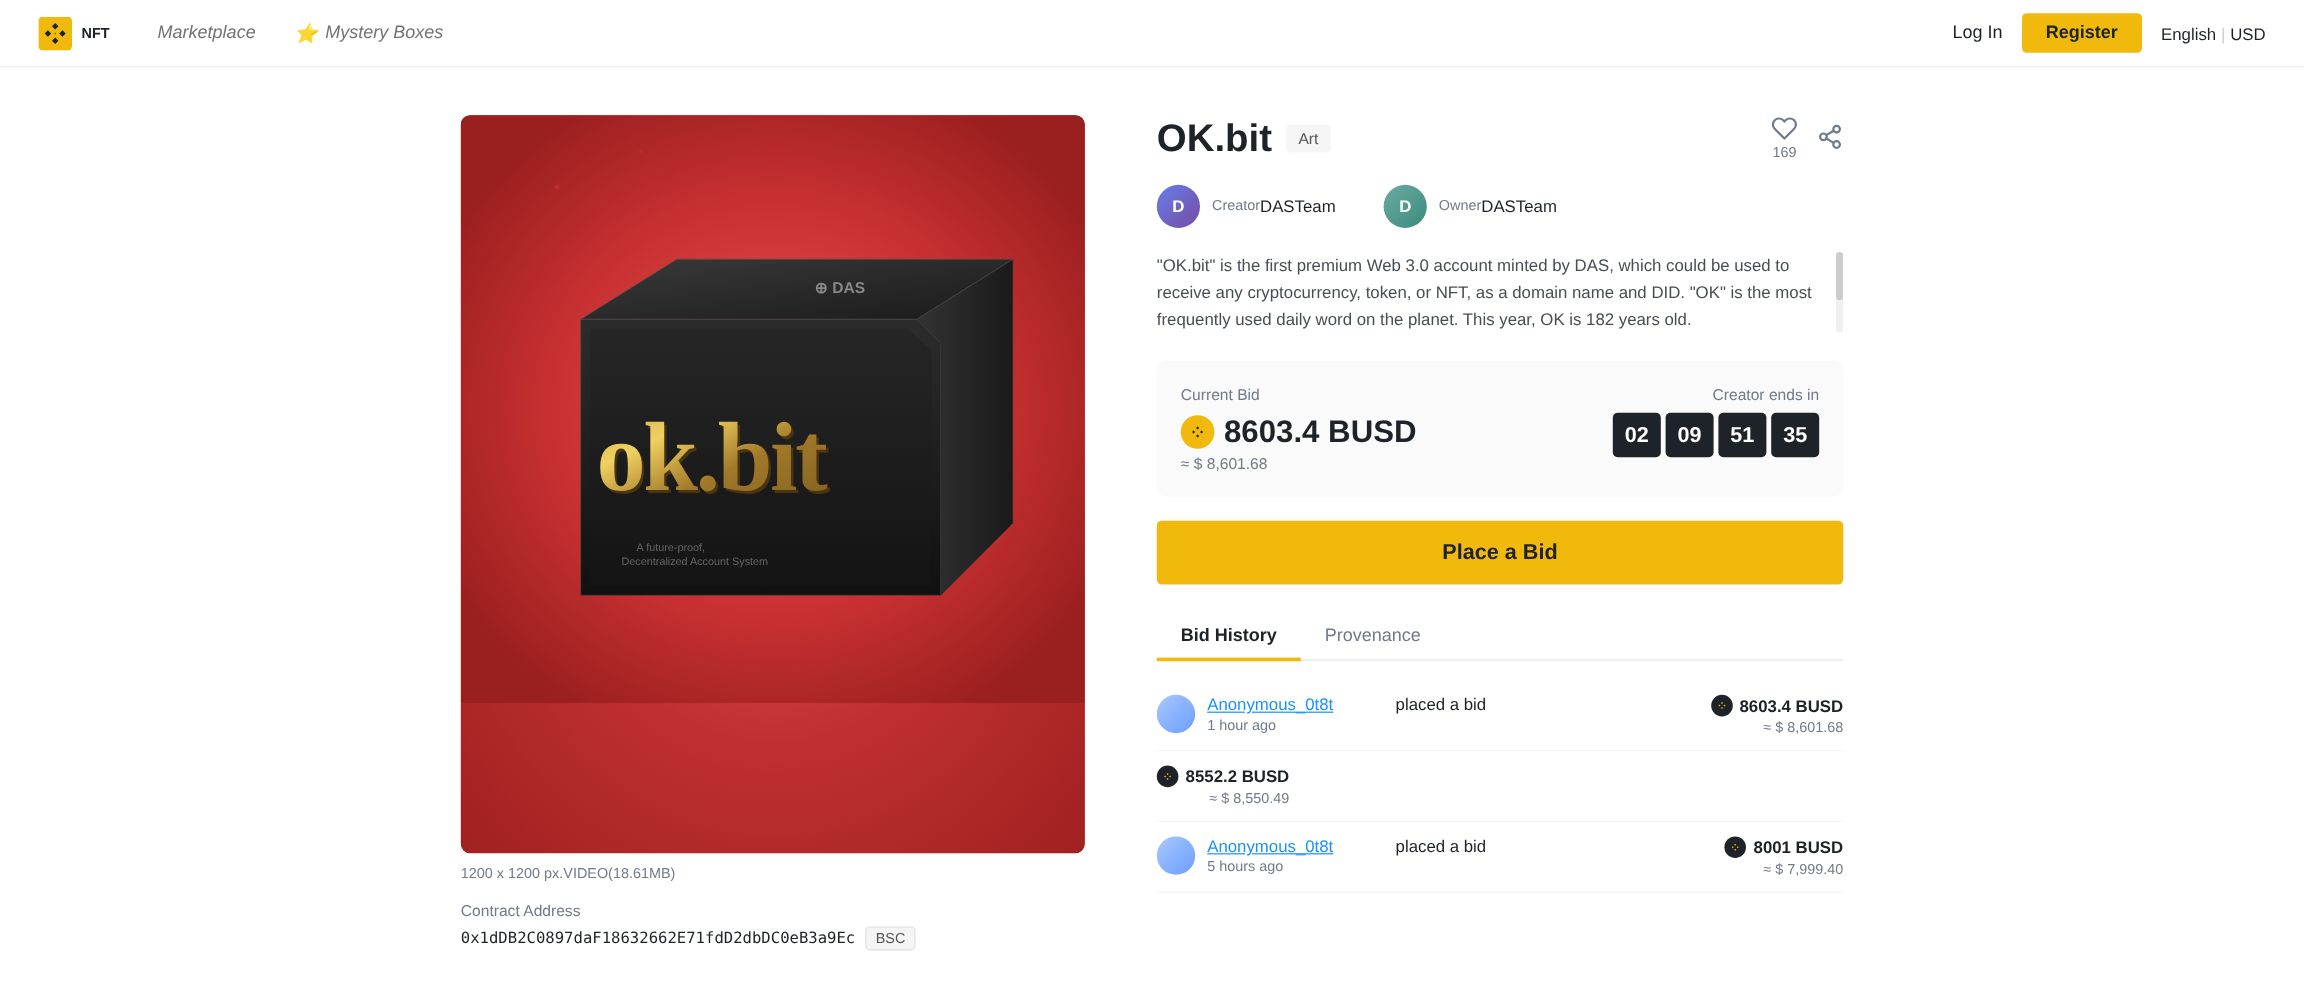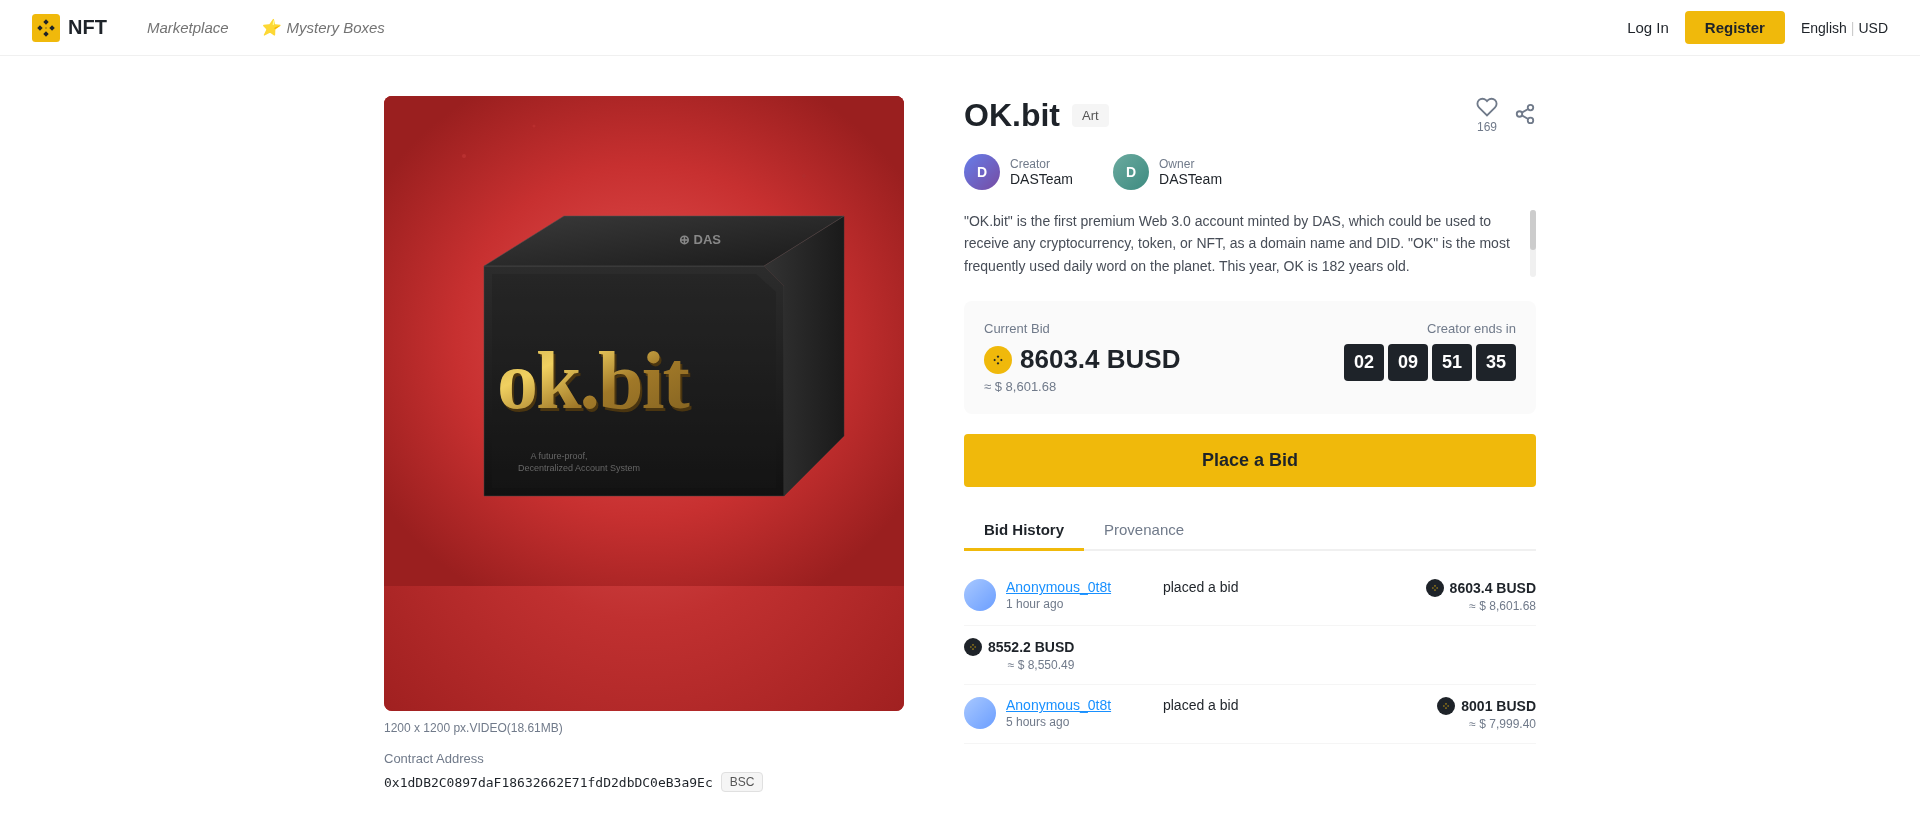--- a/index.html
+++ b/index.html
@@ -7,21 +7,21 @@
 
     
     .navbar {
       display: flex; align-items: center; justify-content: space-between;
       height: 56px; padding: 0 32px; background: #fff;
       border-bottom: 1px solid #f0f0f0; position: sticky; top: 0; z-index: 100;
     }
     .navbar-left { display: flex; align-items: center; gap: 40px; }
     .logo { display: flex; align-items: center; gap: 8px; font-weight: 700; font-size: 18px; text-decoration: none; color: #1e2329; }
     .logo-icon { width: 28px; height: 28px; }
-    .logo-nft { font-size: 20px; font-weight: 700; }
+    .logo-nft { font-size: 12px; font-weight: 700; }
     .nav-links { display: flex; align-items: center; gap: 32px; }
     .nav-link { text-decoration: none; color: #737373; font-size: 15px; font-weight: 500; cursor: pointer; font-style: italic; }
     .mystery-link { display: flex; align-items: center; gap: 6px; }
     .mystery-icon { font-size: 16px; }
     .navbar-right { display: flex; align-items: center; gap: 16px; }
     .btn-login { background: none; border: none; cursor: pointer; font-size: 15px; color: #1e2329; font-weight: 500; }
     .btn-register { background: #f0b90b; border: none; cursor: pointer; font-size: 15px; font-weight: 600; padding: 8px 20px; border-radius: 4px; color: #1e2329; }
     .lang-usd { display: flex; align-items: center; gap: 4px; font-size: 14px; color: #1e2329; cursor: pointer; }
     .separator { color: #ccc; }
 
@@ -54,21 +54,21 @@
     .art-badge { background: #f5f5f5; border-radius: 4px; padding: 4px 10px; font-size: 13px; color: #555; font-weight: 500; }
     .title-actions { display: flex; align-items: center; gap: 16px; }
     .like-btn { display: flex; flex-direction: column; align-items: center; gap: 2px; cursor: pointer; background: none; border: none; color: #707a8a; }
     .like-count { font-size: 12px; }
     .share-btn { background: none; border: none; cursor: pointer; color: #707a8a; }
 
     
     .creator-owner-row { display: flex; gap: 40px; margin-bottom: 20px; }
     .creator-owner-item { display: flex; align-items: center; gap: 10px; }
     .avatar { width: 36px; height: 36px; border-radius: 50%; background: linear-gradient(135deg, #667eea, #764ba2); display: flex; align-items: center; justify-content: center; font-size: 14px; color: #fff; font-weight: 600; overflow: hidden; }
-    .creator-owner-text { display: flex; flex-direction: column; }
+    .creator-owner-text { display: flex; }
     .creator-owner-label { font-size: 12px; color: #707a8a; }
     .creator-owner-name { font-size: 14px; color: #1e2329; font-weight: 500; cursor: pointer; }
 
     
     .description-container { position: relative; margin-bottom: 24px; max-height: 80px; overflow: hidden; }
     .description-text { font-size: 14px; color: #474d57; line-height: 1.6; }
     .scrollbar-track {
       position: absolute; right: 0; top: 0; width: 6px; height: 100%;
       background: #f0f0f0; border-radius: 3px;
     }

